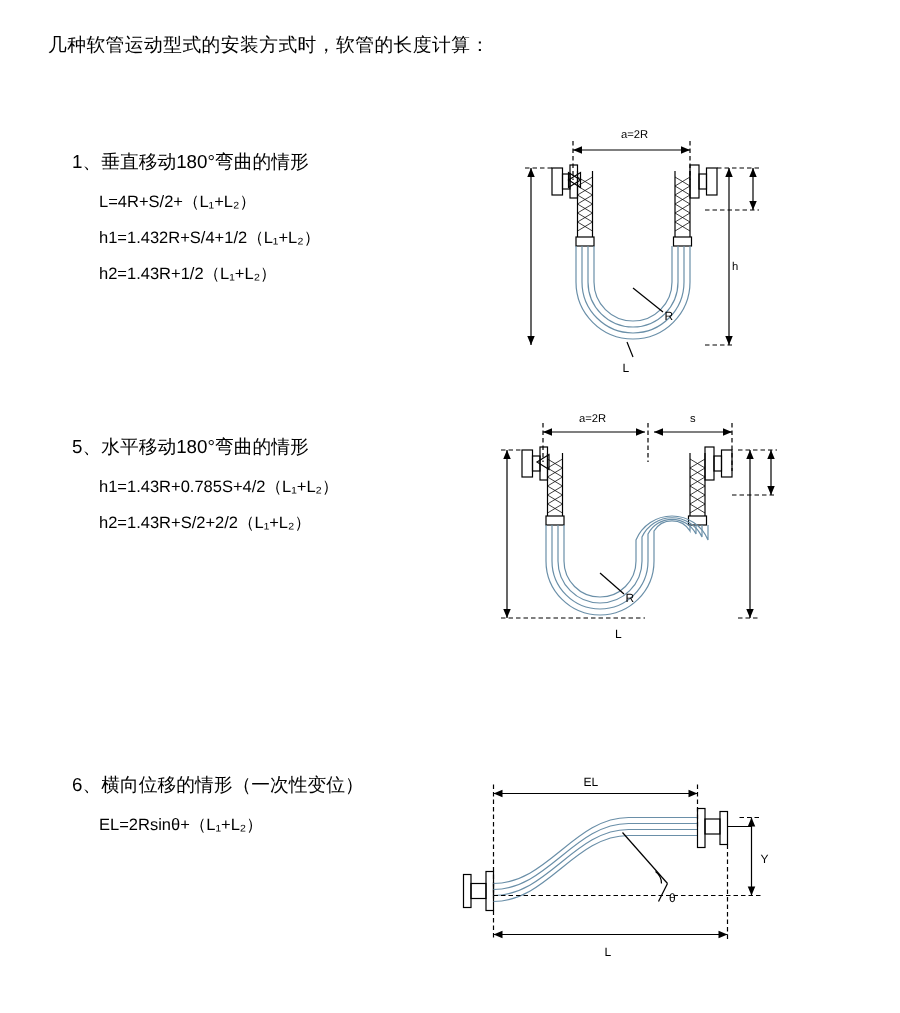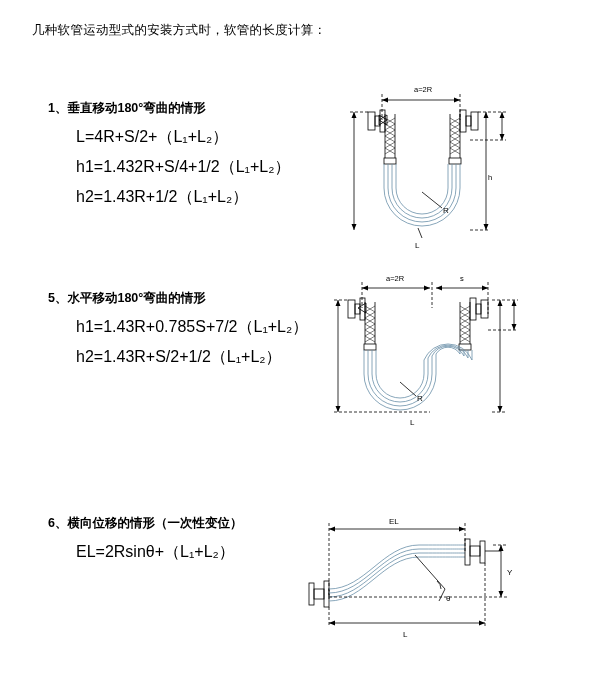--- a/index.html
+++ b/index.html
@@ -42,25 +42,24 @@
   .text-col {
     position: absolute;
     left: 48px;
     top: 0;
     width: 260px;
   }
   .sec-title {
     font-size: 12.5px;
     white-space: nowrap;
     margin-bottom: 10px;
-    font-weight: bold;
   }
   .formula {
-    font-size: 16px;
-    margin-left: 28px;
+    font-size: 11px;
+    margin-left: 18px;
     margin-bottom: 9px;
     white-space: nowrap;
   }
 
   .fig {
     position: absolute;
     left: 310px;
     top: -20px;
   }
 
@@ -167,22 +166,22 @@
         <text x="104" y="12" font-size="7.5" fill="#000" class="tiny">a=2R</text>
         <text x="178" y="100" font-size="7.5" fill="#000" class="tiny">h</text>
         <text x="105" y="168" font-size="8" fill="#000" class="tiny">L</text>
       </svg>
     </div>
   </div>
 
   <div class="section sec2">
     <div class="text-col">
       <div class="sec-title">5、水平移动180°弯曲的情形</div>
-      <div class="formula">h1=1.43R+0.785S+7/2（L₁+L₂）</div>
-      <div class="formula">h2=1.43R+S/2+1/2（L₁+L₂）</div>
+      <div class="formula">h1=1.43R+0.785S+4/2（L₁+L₂）</div>
+      <div class="formula">h2=1.43R+S/2+2/2（L₁+L₂）</div>
     </div>
 
     <div class="fig">
       <svg width="230" height="180" viewBox="0 0 230 180">
         <g stroke="#000" fill="none" stroke-width="0.8">
 
           <line x1="52" y1="18" x2="120" y2="18"></line>
           <path d="M52 18 l6 -2.5 v5 z" fill="#000" stroke="none"></path>
           <path d="M120 18 l-6 -2.5 v5 z" fill="#000" stroke="none"></path>
           <line x1="126" y1="18" x2="178" y2="18"></line>

